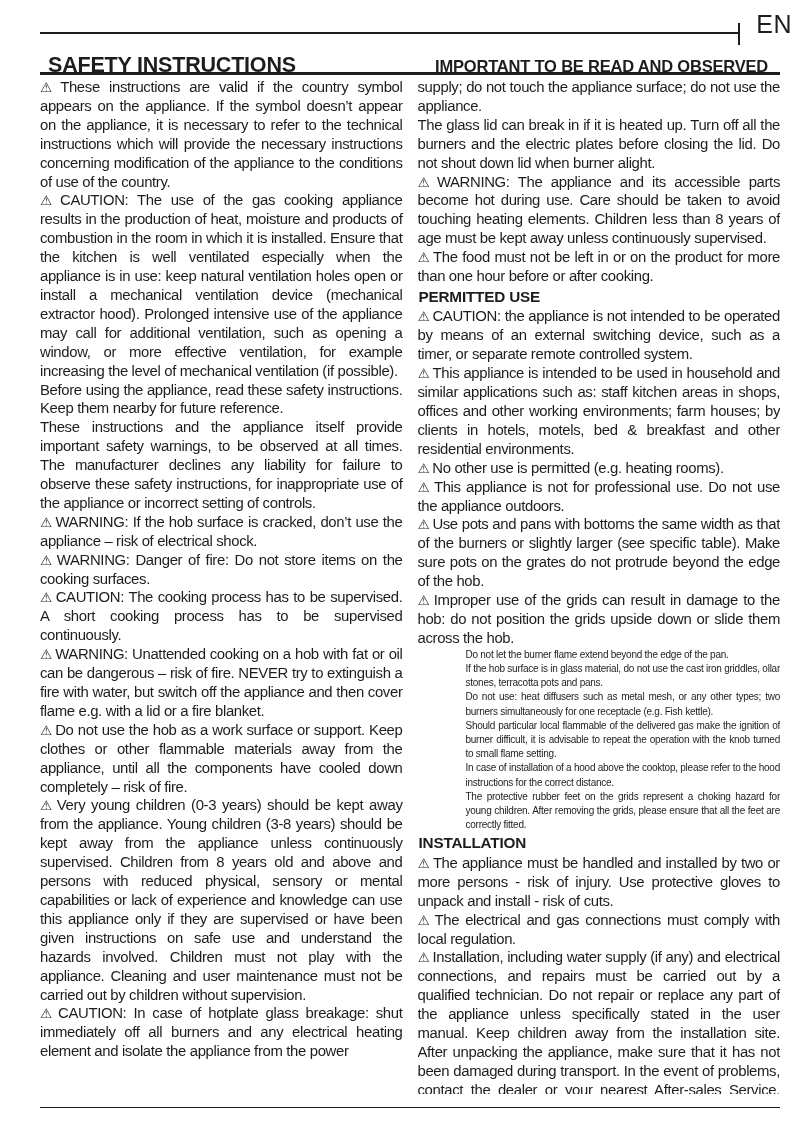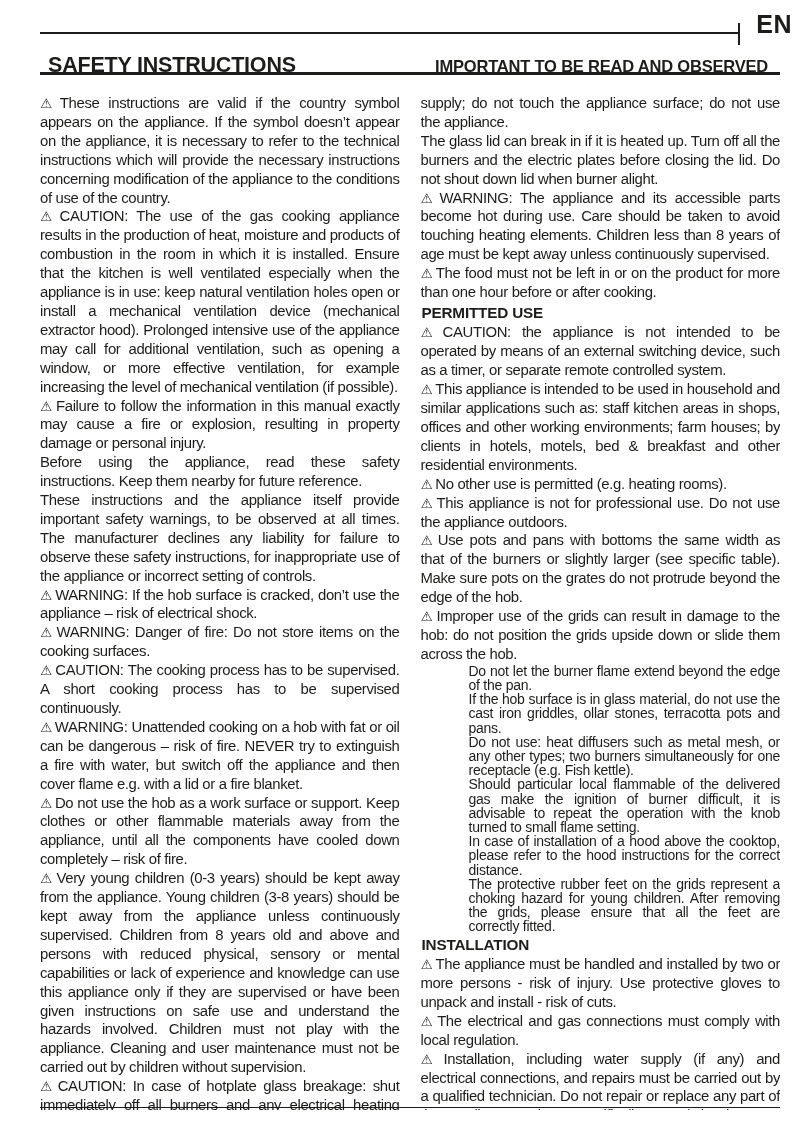--- a/index.html
+++ b/index.html
@@ -26,21 +26,21 @@
     right: 0;
     top: -11px;
     height: 22px;
     border-left: 2px solid #1d1d1b;
   }
   .lang-badge {
     position: absolute;
     top: 10px;
     right: 10px;
     font-size: 25px;
-    font-weight: bold;
+    font-weight: normal;
     letter-spacing: 0.5px;
   }
   .titles {
     position: absolute;
     left: 40px;
     top: 45px;
     width: 740px;
     display: flex;
     justify-content: space-between;
     align-items: baseline;
@@ -61,42 +61,42 @@
     position: absolute;
     left: 40px;
     top: 72px;
     width: 740px;
     border-top: 3px solid #1d1d1b;
   }
   
   .columns {
     position: absolute;
     left: 40px;
-    top: 94px;
+    top: 78px;
     width: 740px;
     height: 1016px;
     display: flex;
-    gap: 21px;
+    gap: 15px;
     overflow: hidden;
   }
   .col {
     width: 362.5px;
     overflow: hidden;
   }
   .para {
     margin: 0;
     text-align: justify;
     font-size: 14.9px;
     line-height: 18.9px;
     letter-spacing: -0.35px;
   }
   .para-small {
     margin: 0;
     text-align: justify;
-    font-size: 14px;
+    font-size: 10px;
     line-height: 14.2px;
     letter-spacing: -0.25px;
     padding-left: 48px;
   }
   .section-heading {
     margin: 1px;
     font-size: 15.3px;
     line-height: 19.5px;
     font-weight: bold;
     letter-spacing: -0.2px;
@@ -128,21 +128,20 @@
     <h1 class="doc-title">SAFETY INSTRUCTIONS</h1>
     <h2 class="doc-subtitle">IMPORTANT TO BE READ AND OBSERVED</h2>
   </div>
   <div class="rule-thick"></div>
 
   <div class="columns">
 
     <div class="col">
       <p class="para"><span class="warn">⚠</span><span>These instructions are valid if the country symbol appears on the appliance. If the symbol doesn’t appear on the appliance, it is necessary to refer to the technical instructions which will provide the necessary instructions concerning modification of the appliance to the conditions of use of the country.</span></p>
       <p class="para"><span class="warn">⚠</span><span>CAUTION: The use of the gas cooking appliance results in the production of heat, moisture and products of combustion in the room in which it is installed. Ensure that the kitchen is well ventilated especially when the appliance is in use: keep natural ventilation holes open or install a mechanical ventilation device (mechanical extractor hood). Prolonged intensive use of the appliance may call for additional ventilation, such as opening a window, or more effective ventilation, for example increasing the level of mechanical ventilation (if possible).</span></p>
-      <p class="para"><span class="warn">⚠</span><span>Failure to follow the information in this manual exactly may cause a fire or explosion, resulting in property damage or personal injury.</span></p>
       <p class="para"><span>Before using the appliance, read these safety instructions. Keep them nearby for future reference.</span></p>
       <p class="para"><span>These instructions and the appliance itself provide important safety warnings, to be observed at all times. The manufacturer declines any liability for failure to observe these safety instructions, for inappropriate use of the appliance or incorrect setting of controls.</span></p>
       <p class="para"><span class="warn">⚠</span><span>WARNING: If the hob surface is cracked, don’t use the appliance – risk of electrical shock.</span></p>
       <p class="para"><span class="warn">⚠</span><span>WARNING: Danger of fire: Do not store items on the cooking surfaces.</span></p>
       <p class="para"><span class="warn">⚠</span><span>CAUTION: The cooking process has to be supervised. A short cooking process has to be supervised continuously.</span></p>
       <p class="para"><span class="warn">⚠</span><span>WARNING: Unattended cooking on a hob with fat or oil can be dangerous – risk of fire. NEVER try to extinguish a fire with water, but switch off the appliance and then cover flame e.g. with a lid or a fire blanket.</span></p>
       <p class="para"><span class="warn">⚠</span><span>Do not use the hob as a work surface or support. Keep clothes or other flammable materials away from the appliance, until all the components have cooled down completely – risk of fire.</span></p>
       <p class="para"><span class="warn">⚠</span><span>Very young children (0-3 years) should be kept away from the appliance. Young children (3-8 years) should be kept away from the appliance unless continuously supervised. Children from 8 years old and above and persons with reduced physical, sensory or mental capabilities or lack of experience and knowledge can use this appliance only if they are supervised or have been given instructions on safe use and understand the hazards involved. Children must not play with the appliance. Cleaning and user maintenance must not be carried out by children without supervision.</span></p>
       <p class="para"><span class="warn">⚠</span><span>CAUTION: In case of hotplate glass breakage: shut immediately off all burners and any electrical heating element and isolate the appliance from the power</span></p>
     </div>

